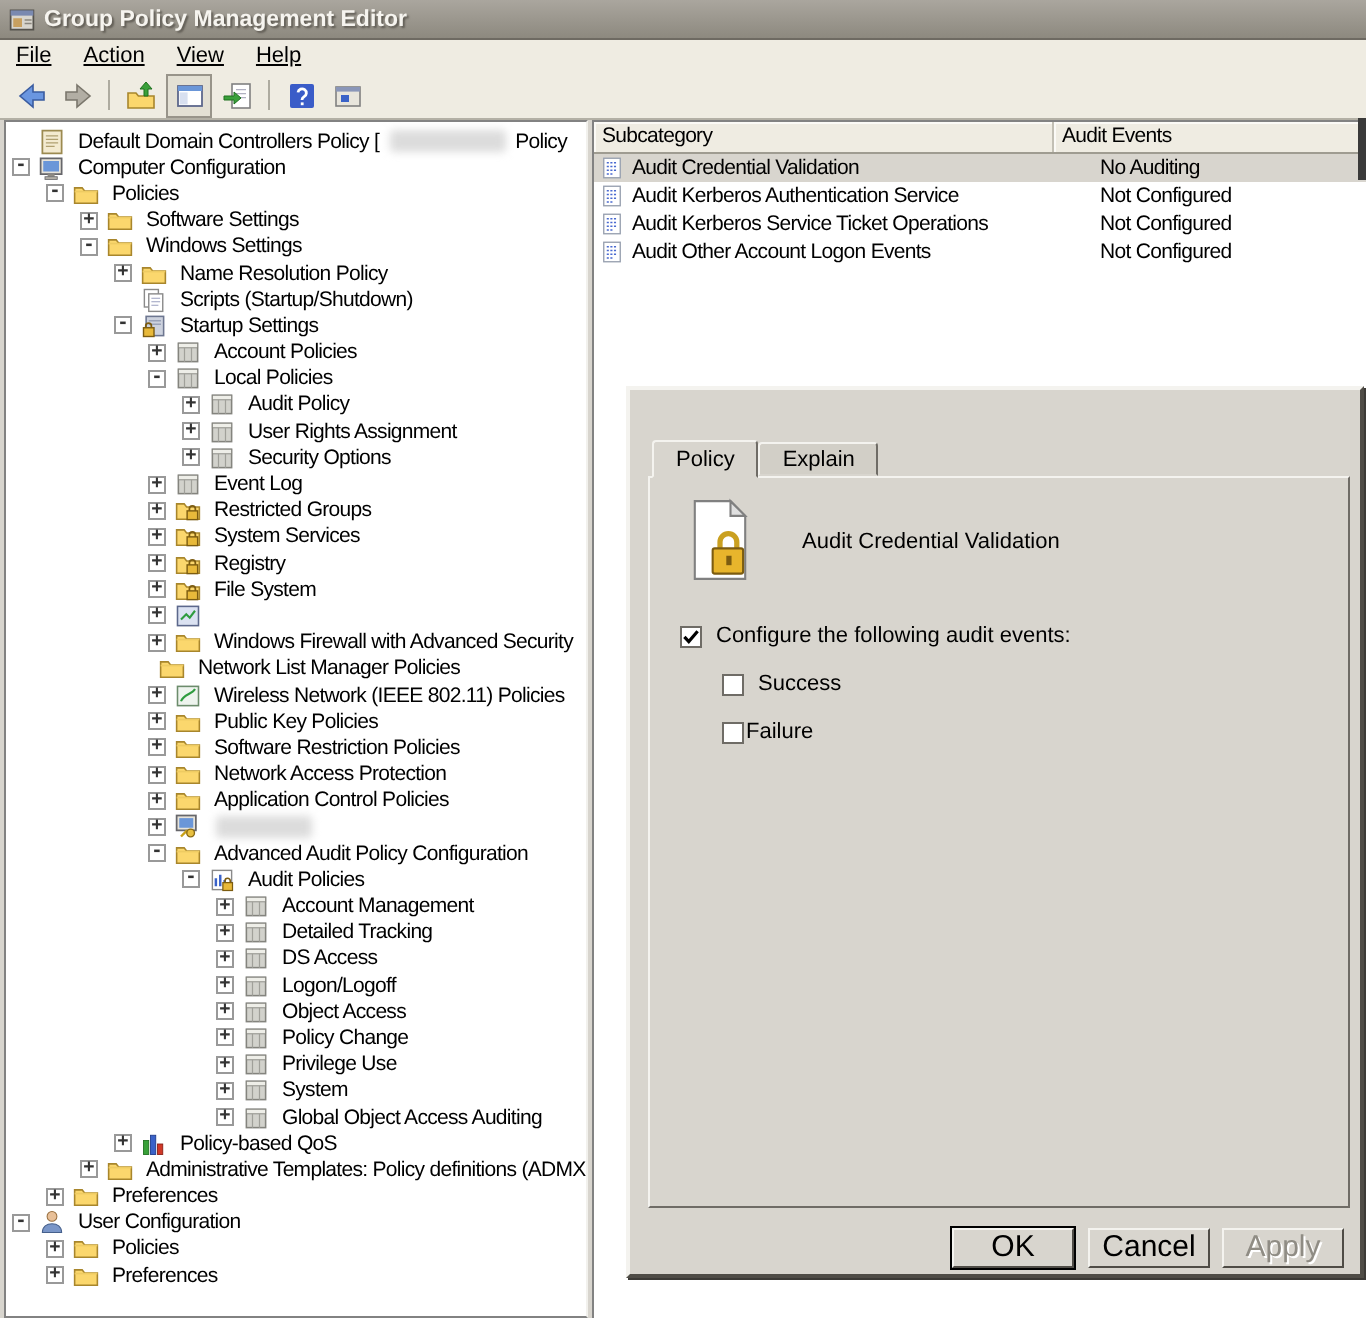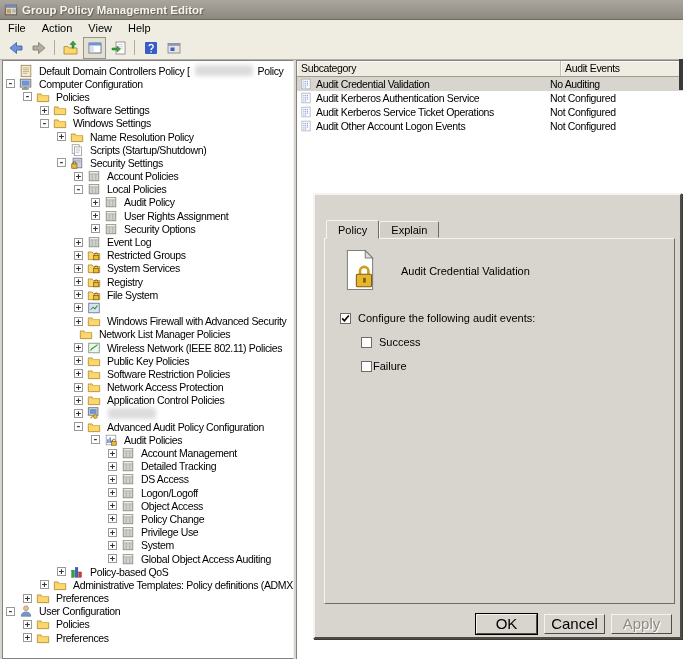--- a/index.html
+++ b/index.html
@@ -14,21 +14,21 @@
     border-bottom:1px solid #6e6a62;
     display:flex;align-items:center;padding-left:4px;
     color:#f6f4ef;font-weight:bold;font-size:11.5px;text-shadow:1px 1px 1px #615d55;
   }
   .titlebar .app-icon{width:14px;height:14px;margin-right:4px;flex:none;}
   .menubar{
     position:absolute;left:0;top:20px;right:0;height:16px;
     background:#efece2;border-bottom:1px solid #d4d1c6;
     display:flex;align-items:center;
   }
-  .menu-item{padding:18px 8px;}
+  .menu-item{padding:18px 8px;text-decoration:underline;}
   .toolbar{
     position:absolute;left:0;top:36px;right:0;height:23px;
     background:#efece2;border-bottom:1px solid #b3b0a5;
     display:flex;align-items:center;padding-left:4px;
   }
   .tbtn{width:21px;height:20px;display:flex;align-items:center;justify-content:center;margin:0 1px;}
   .tbtn.pressed{border:1px solid #98948a;background:#e3e0d4;}
   .tbtn svg{width:16px;height:16px;}
   .tsep{width:1px;height:15px;background:#aeab a0;background:#aeaba0;margin:0 4px;}
   
@@ -55,21 +55,21 @@
   }
   
   .list-panel{
     position:absolute;left:296px;top:60px;right:0;bottom:0;
     background:#fff;border-top:1px solid #828282;border-left:1px solid #828282;
     font-size:10.5px;letter-spacing:-0.35px;overflow:hidden;
   }
   .list-header{display:flex;height:15px;background:#efece2;border-bottom:1px solid #9f9c91;}
   .hcell{box-sizing:border-box;padding:1px 4px;border-right:1px solid #c2bfb4;
          box-shadow:inset 1px 1px 0 #fbfaf6;}
-  .hcell.sub{width:264px;}
+  .hcell.sub{width:230px;}
   .hcell.aud{flex:1;}
   .lrow{display:flex;height:14px;align-items:center;}
   .lrow.sel{background:#d8d5ce;}
   .licon{width:12px;height:12px;margin:0 4px 0 3px;flex:none;}
   .lname{width:234px;white-space:nowrap;overflow:hidden;}
   .lval{flex:1;white-space:nowrap;}
   .right-dark-strip{position:absolute;right:0;top:59px;width:4px;height:31px;background:#3a3a3a;}
   
   .dialog{
     position:absolute;left:313px;top:193px;width:369px;height:446px;
@@ -346,21 +346,21 @@
       <svg class="ticon">
         <use href="#i-pages"></use>
       </svg>
       <span class="tlabel">Scripts (Startup/Shutdown)</span>
     </div>
     <div class="trow" style="padding-left: 54px;">
       <span class="exp">-</span>
       <svg class="ticon">
         <use href="#i-box-lock"></use>
       </svg>
-      <span class="tlabel">Security Settings</span>
+      <span class="tlabel">Startup Settings</span>
     </div>
     <div class="trow" style="padding-left: 71px;">
       <span class="exp">+</span>
       <svg class="ticon">
         <use href="#i-ledger"></use>
       </svg>
       <span class="tlabel">Account Policies</span>
     </div>
     <div class="trow" style="padding-left: 71px;">
       <span class="exp">-</span>

